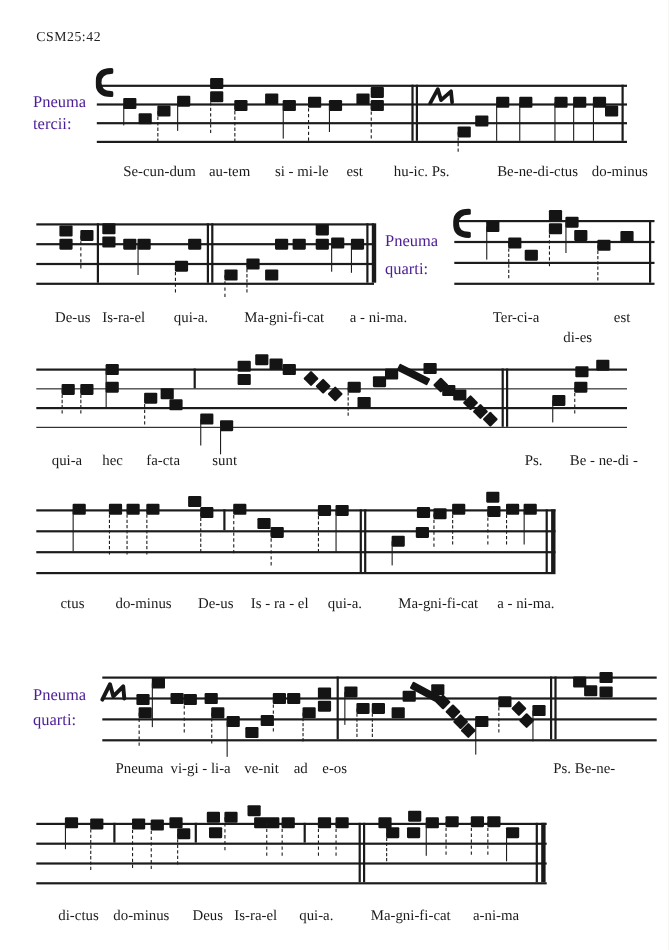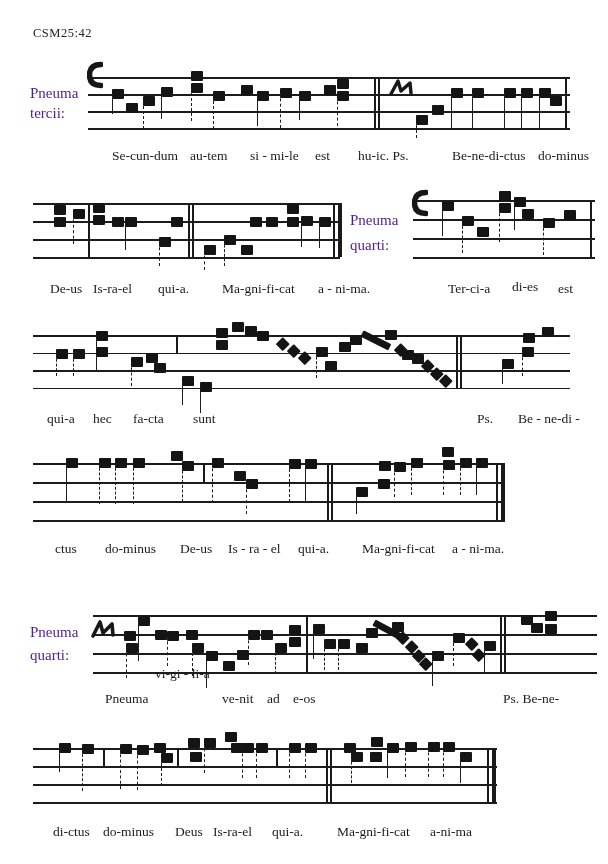--- a/index.html
+++ b/index.html
@@ -147,21 +147,21 @@
       <div class="nsq" style="left: 514px; top: 197px;"></div>
       <div class="stem" style="left: 514px; top: 202px; height: 28px;"></div>
       <div class="nsq" style="left: 522px; top: 209px;"></div>
       <div class="nsq" style="left: 543px; top: 218px;"></div>
       <div class="stem dash" style="left: 543px; top: 223px; height: 32px;"></div>
       <div class="nsq" style="left: 564px; top: 210px;"></div>
       <div class="bar" style="left: 590px; top: 200px; height: 57px;"></div>
       <div class="lbl" style="left: 350px; top: 212px;">Pneuma</div>
       <div class="lbl" style="left: 350px; top: 237px;">quarti:</div>
       <div class="lyr" style="left: 448px; top: 281px;">Ter-ci-a</div>
-      <div class="lyr" style="left: 512px; top: 279px;">di-es</div>
+      <div class="lyr" style="left: 512px; top: 299px;">di-es</div>
       <div class="lyr" style="left: 558px; top: 281px;">est</div>
       <div class="sline" style="left: 33px; top: 335px; width: 537px;"></div>
       <div class="sline" style="left: 33px; top: 352.5px; width: 537px;"></div>
       <div class="sline" style="left: 33px; top: 370px; width: 537px;"></div>
       <div class="sline" style="left: 33px; top: 387.5px; width: 537px;"></div>
       <div class="nsq" style="left: 56px; top: 349px;"></div>
       <div class="stem dash" style="left: 56px; top: 354px; height: 22px;"></div>
       <div class="nsq" style="left: 73px; top: 349px;"></div>
       <div class="stem dash" style="left: 73px; top: 354px; height: 22px;"></div>
       <div class="nsq" style="left: 96px; top: 331px;"></div>
@@ -316,21 +316,21 @@
       <div class="nsq" style="left: 521px; top: 615px;"></div>
       <div class="nsq" style="left: 531px; top: 623px;"></div>
       <div class="nsq" style="left: 545px; top: 611px;"></div>
       <div class="nsq" style="left: 545px; top: 624px;"></div>
       <div class="bar" style="left: 306px; top: 615px; height: 57px;"></div>
       <div class="bar" style="left: 500px; top: 615px; height: 57px;"></div>
       <div class="bar" style="left: 504px; top: 615px; height: 57px;"></div>
       <div class="lbl" style="left: 30px; top: 624px;">Pneuma</div>
       <div class="lbl" style="left: 30px; top: 647px;">quarti:</div>
       <div class="lyr" style="left: 105px; top: 691px;">Pneuma</div>
-      <div class="lyr" style="left: 155px; top: 666px;">vi-gi - li-a</div>
+      <div class="lyr" style="left: 155px; top: 691px;">vi-gi - li-a</div>
       <div class="lyr" style="left: 222px; top: 691px;">ve-nit</div>
       <div class="lyr" style="left: 267px; top: 691px;">ad</div>
       <div class="lyr" style="left: 293px; top: 691px;">e-os</div>
       <div class="lyr" style="left: 503px; top: 691px;">Ps. Be-ne-</div>
       <div class="sline" style="left: 33px; top: 748px; width: 464px;"></div>
       <div class="sline" style="left: 33px; top: 766px; width: 464px;"></div>
       <div class="sline" style="left: 33px; top: 784px; width: 464px;"></div>
       <div class="sline" style="left: 33px; top: 802px; width: 464px;"></div>
       <div class="nsq" style="left: 59px; top: 743px;"></div>
       <div class="stem" style="left: 59px; top: 748px; height: 24px;"></div>

